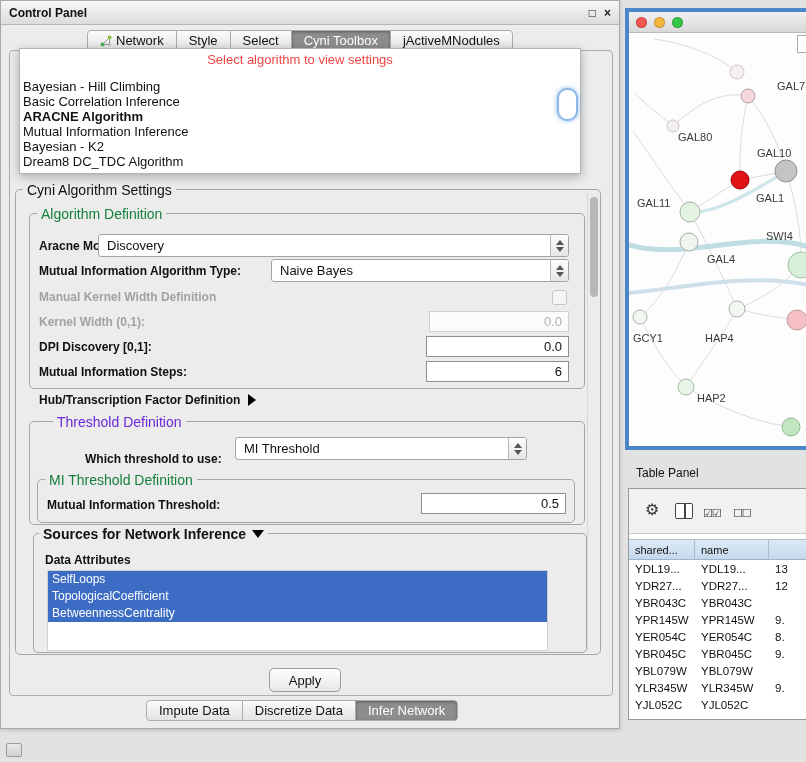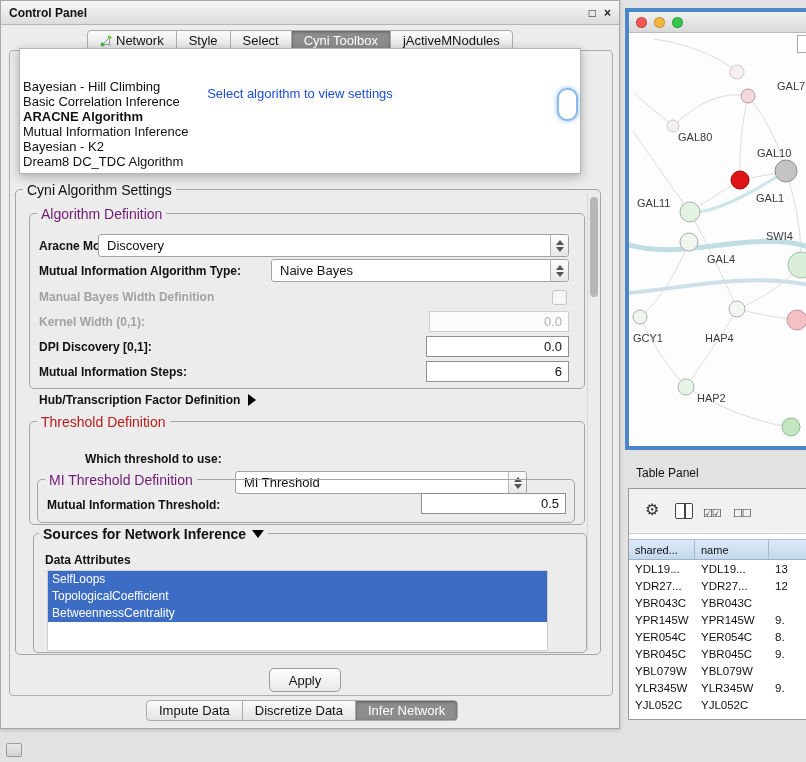--- a/index.html
+++ b/index.html
@@ -18,22 +18,22 @@
   .tab{font-size:13px;display:flex;align-items:center;gap:4px;padding:0 12px;
        background:linear-gradient(#fbfbfb,#e3e3e3);border:1px solid #acacac;margin-left:-1px;white-space:nowrap;}
   .tab:first-child{border-radius:4px 0 0 4px;margin-left:0;}
   .tab:last-child{border-radius:0 4px 4px 0;}
   .tab.selected{background:#8d8d8d;color:#fff;box-shadow:inset 0 1px 3px rgba(0,0,0,.35);}
   .tabicon{width:12px;height:12px;}
   
   .pane-border{position:absolute;border:1px solid #adadad;border-radius:4px;}
   .group{position:absolute;border:1px solid #a5a5a5;border-radius:5px;}
   .group-title{position:absolute;font-size:14px;background:#ececec;padding:0 4px;white-space:nowrap;}
-  .gt-blue{color:#701a75;}
-  .gt-green{color:#b91c1c;}
+  .gt-blue{color:#15803d;}
+  .gt-green{color:#6d28d9;margin-left:16px;}
   .gt-bold{font-weight:bold;}
   
   .lbl{position:absolute;font-size:12px;font-weight:bold;white-space:nowrap;}
   .lbl.disabled{color:#a2a2a2;}
   .combo{position:absolute;height:23px;background:#fff;border:1px solid #a3a3a3;border-radius:3px;
          display:flex;align-items:center;padding-left:8px;font-size:13px;box-sizing:border-box;}
   .combo-btn{margin-left:auto;width:17px;height:100%;border-left:1px solid #b8b8b8;
              background:linear-gradient(#fdfdfd,#e6e6e6);display:flex;flex-direction:column;
              align-items:center;justify-content:center;gap:2px;border-radius:0 2px 2px 0;}
   .tri-up{width:0;height:0;border-left:4px solid transparent;border-right:4px solid transparent;border-bottom:5px solid #555;}
@@ -45,21 +45,21 @@
   .field.disabled{border-color:#cfcfcf;color:#b0b0b0;background:#fbfbfb;}
   .checkbox{position:absolute;width:15px;height:15px;border:1px solid #c6c6c6;border-radius:3px;background:#f5f5f5;box-sizing:border-box;}
   .attr-list{position:absolute;background:#fff;border:1px solid #cfcfcf;overflow:hidden;}
   .attr-item{height:17px;line-height:17px;font-size:12px;padding-left:4px;background:#3c6cc4;color:#fff;white-space:nowrap;}
   .btn{position:absolute;height:22px;border:1px solid #9b9b9b;border-radius:5px;
        background:linear-gradient(#ffffff,#e7e7e7);font-size:13px;display:flex;align-items:center;justify-content:center;}
   .vscroll{position:absolute;width:12px;background:#ececec;border-left:1px solid #d8d8d8;}
   .vthumb{position:absolute;left:2px;width:8px;border-radius:4px;background:#b7b7b7;}
   
   .dropdown{position:absolute;background:#fff;border:1px solid #b4b4b4;box-shadow:0 3px 10px rgba(0,0,0,.28);z-index:50;}
-  .dd-placeholder{position:absolute;left:0;right:0;top:3px;text-align:center;color:#1d4ed8;font-size:13px;margin-top:34px;}
+  .dd-placeholder{position:absolute;left:0;right:0;top:3px;text-align:center;color:#ef4444;font-size:13px;}
   .dd-items{position:absolute;left:3px;top:30px;right:3px;}
   .dd-item{height:15px;line-height:15px;font-size:13px;white-space:nowrap;}
   .dd-item.bold{font-weight:bold;}
   .focus-pill{position:absolute;width:21px;height:33px;background:#fff;border:2px solid #8cb8e8;
               border-radius:10px;box-shadow:0 0 5px #8cb8e8;z-index:60;box-sizing:border-box;}
   
   .net-window{position:absolute;border:4px solid #4a86c8;background:#fff;box-sizing:content-box;}
   .net-titlebar{height:20px;background:linear-gradient(#f0f0f0,#d9d9d9);border-bottom:1px solid #bbb;
                 display:flex;align-items:center;gap:7px;padding-left:7px;}
   .tl{width:11px;height:11px;border-radius:50%;border:1px solid rgba(0,0,0,.2);box-sizing:border-box;}
@@ -127,21 +127,21 @@
 
     <span class="lbl" style="left:38px;top:263px;">Mutual Information Algorithm Type:</span>
     <div class="combo" style="left:270px;top:258px;width:298px;">
       <span>Naive Bayes</span>
       <span class="combo-btn">
           <i class="tri-up"></i>
           <i class="tri-dn"></i>
         </span>
     </div>
 
-    <span class="lbl disabled" style="left:38px;top:289px;">Manual Bayes Width Definition</span>
+    <span class="lbl disabled" style="left:38px;top:289px;">Manual Kernel Width Definition</span>
     <span class="checkbox" style="left:551px;top:289px;"></span>
 
     <span class="lbl disabled" style="left:38px;top:314px;">Kernel Width (0,1):</span>
     <div class="field disabled" style="left:428px;top:310px;width:140px;">
       <span>0.0</span>
     </div>
 
     <span class="lbl" style="left:38px;top:339px;">DPI Discovery [0,1]:</span>
     <div class="field" style="left:425px;top:335px;width:143px;">
       <span>0.0</span>
@@ -153,21 +153,21 @@
     </div>
 
     <span class="lbl" style="left:38px;top:392px;">
       <span>Hub/Transcription Factor Definition</span><span class="tri-right"></span>
     </span>
 
     <div class="group" style="left:28px;top:420px;width:554px;height:102px;"></div>
     <span class="group-title gt-green" style="left:36px;top:413px;">Threshold Definition</span>
 
     <span class="lbl" style="left:84px;top:451px;">Which threshold to use:</span>
-    <div class="combo" style="left:234px;top:470px;width:292px;">
+    <div class="combo" style="left:234px;top:436px;width:292px;">
       <span>MI Threshold</span>
       <span class="combo-btn">
           <i class="tri-up"></i>
           <i class="tri-dn"></i>
         </span>
     </div>
 
     <div class="group" style="left:36px;top:478px;width:536px;height:42px;"></div>
     <span class="group-title gt-blue" style="left:44px;top:471px;">MI Threshold Definition</span>
 

